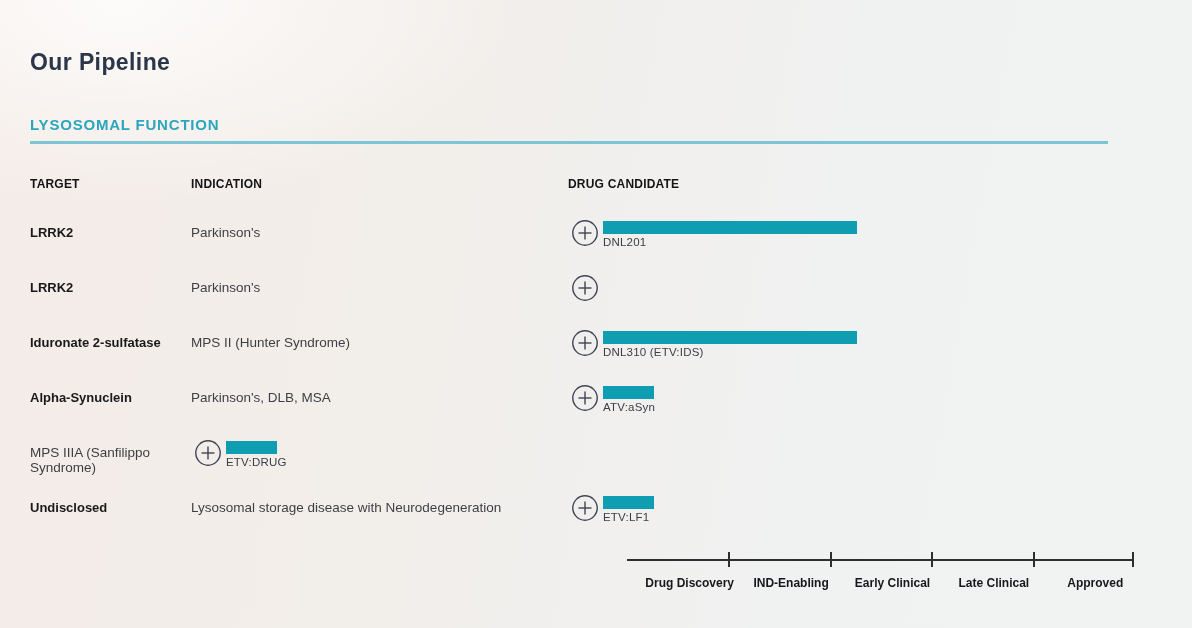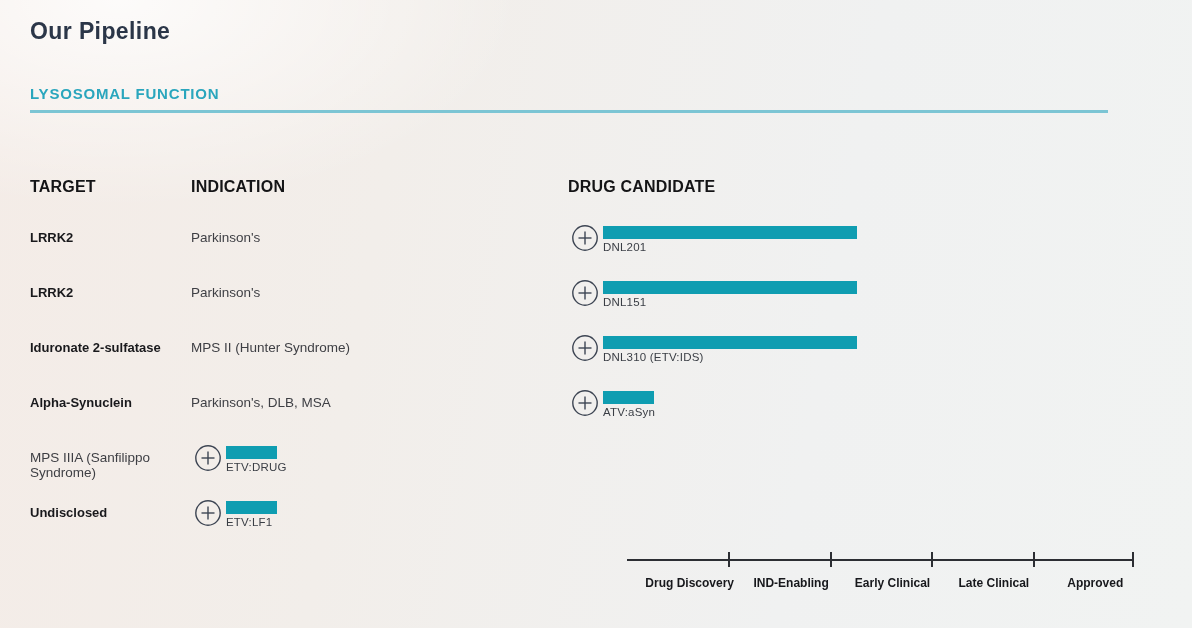--- a/index.html
+++ b/index.html
@@ -9,34 +9,34 @@
   .page {
     position:relative; width:1192px; height:628px; overflow:hidden;
     background:
       radial-gradient(ellipse 620px 320px at 10% 0%, rgba(255,255,255,.8), rgba(255,255,255,0) 65%),
       linear-gradient(100deg, #f4ece7 0%, #f2eeea 32%, #f0f1f1 68%, #f1f3f2 100%);
   }
   .content { padding:16px 0 0 30px; width:1108px; }
 
   .page-title {
     font-size:23px; font-weight:600; letter-spacing:.4px;
-    color:#2b3648; line-height:30px;
+    color:#2b3648; line-height:30px;margin-top:31px;
   }
   .section-heading {
     margin-top:39px; font-size:15px; font-weight:600;
     letter-spacing:.8px; color:#2aa6bd; line-height:18px;
   }
   .section-rule { margin-top:7px; height:3px; width:1078px; background:#7cc5d4; border:none; }
 
   .grid-head, .grid-rows .row {
     display:grid; grid-template-columns:161px 377px 540px; width:1078px;
   }
   .grid-head { margin-top:33px; }
   .col-header {
-    font-size:16px; font-weight:700; color:#141416; letter-spacing:.2px;margin-top:32px;
+    font-size:12px; font-weight:700; color:#141416; letter-spacing:.2px;
   }
   .grid-rows { margin-top:14px; }
   .row { height:55px; }
   .cell.target {
     padding-top:20px; font-size:13px; font-weight:700; color:#19191c;
   }
   .cell.indication {
     padding-top:20px; font-size:13.5px; font-weight:400; color:#3e3f44;
   }
   .cell.candidate { display:flex; align-items:flex-start; padding-left:4px; overflow:visible; }
@@ -99,24 +99,20 @@
         <div class="cell target">LRRK2</div>
         <div class="cell indication">Parkinson's</div>
         <div class="cell candidate">
           <button class="plus">
             <svg width="26" height="26" viewBox="0 0 26 26">
                 <circle cx="13" cy="13" r="12.2" fill="none" stroke="#3d4553" stroke-width="1.4"></circle>
                 <line x1="6.5" y1="13" x2="19.5" y2="13" stroke="#3d4553" stroke-width="1.4"></line>
                 <line x1="13" y1="6.5" x2="13" y2="19.5" stroke="#3d4553" stroke-width="1.4"></line>
               </svg>
           </button>
-          <div class="bargroup">
-            <div class="bar" style="width: 50%; background: rgb(15, 157, 177);"></div>
-            <div class="barlabel">DNL151</div>
-          </div>
         </div>
       </div>
 
       <div class="row">
         <div class="cell target">Iduronate 2-sulfatase</div>
         <div class="cell indication">MPS II (Hunter Syndrome)</div>
         <div class="cell candidate">
           <button class="plus">
             <svg width="26" height="26" viewBox="0 0 26 26">
                 <circle cx="13" cy="13" r="12.2" fill="none" stroke="#3d4553" stroke-width="1.4"></circle>
@@ -162,20 +158,21 @@
           </button>
           <div class="bargroup">
             <div class="bar" style="width: 10%; background: rgb(15, 157, 177);"></div>
             <div class="barlabel">ETV:DRUG</div>
           </div>
         </div>
       </div>
 
       <div class="row">
         <div class="cell target">Undisclosed</div>
+        <div class="cell indication">Lysosomal storage disease with Neurodegeneration</div>
         <div class="cell candidate">
           <button class="plus">
             <svg width="26" height="26" viewBox="0 0 26 26">
                 <circle cx="13" cy="13" r="12.2" fill="none" stroke="#3d4553" stroke-width="1.4"></circle>
                 <line x1="6.5" y1="13" x2="19.5" y2="13" stroke="#3d4553" stroke-width="1.4"></line>
                 <line x1="13" y1="6.5" x2="13" y2="19.5" stroke="#3d4553" stroke-width="1.4"></line>
               </svg>
           </button>
           <div class="bargroup">
             <div class="bar" style="width: 10%; background: rgb(15, 157, 177);"></div>

